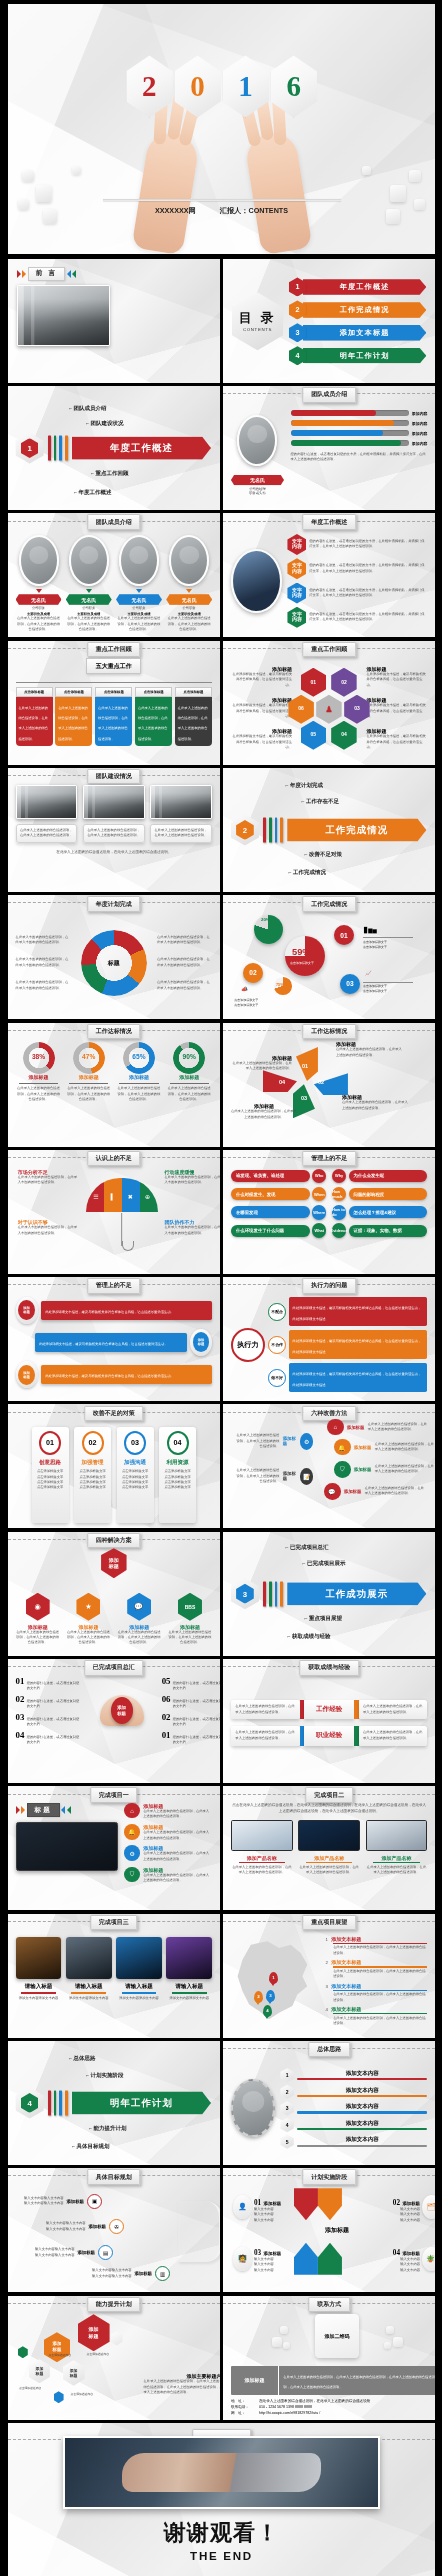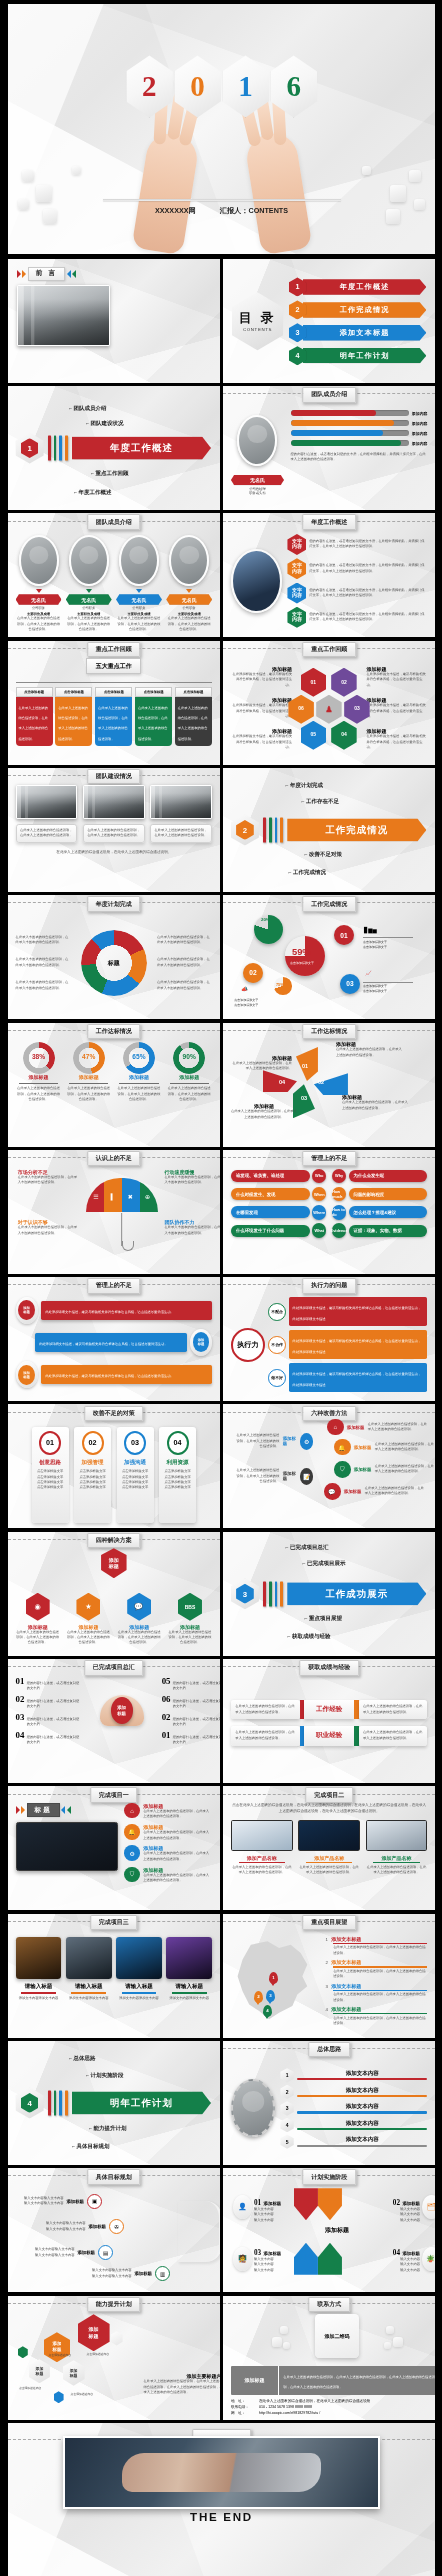--- a/index.html
+++ b/index.html
@@ -1406,19 +1406,20 @@
               <span style="flex:1">http://hi.ooopic.com/rt981829782/tutu /</span>
             </div>
         </div>
       </div>
     </div>
 
     <div class="slide thumb wide">
       <div class="t-head" style="top:16.6px"></div>
       <div class="t-badge" style="top:6.6px;padding:4.4px 15.5px;font-size:8.9px">结束语</div>
       <div class="end-photo"></div>
+      <div class="thanks">谢谢观看！</div>
       <div class="theend">THE END</div>
     </div>
 
   </div>
 
 </div>
 
 
 </body></html>

